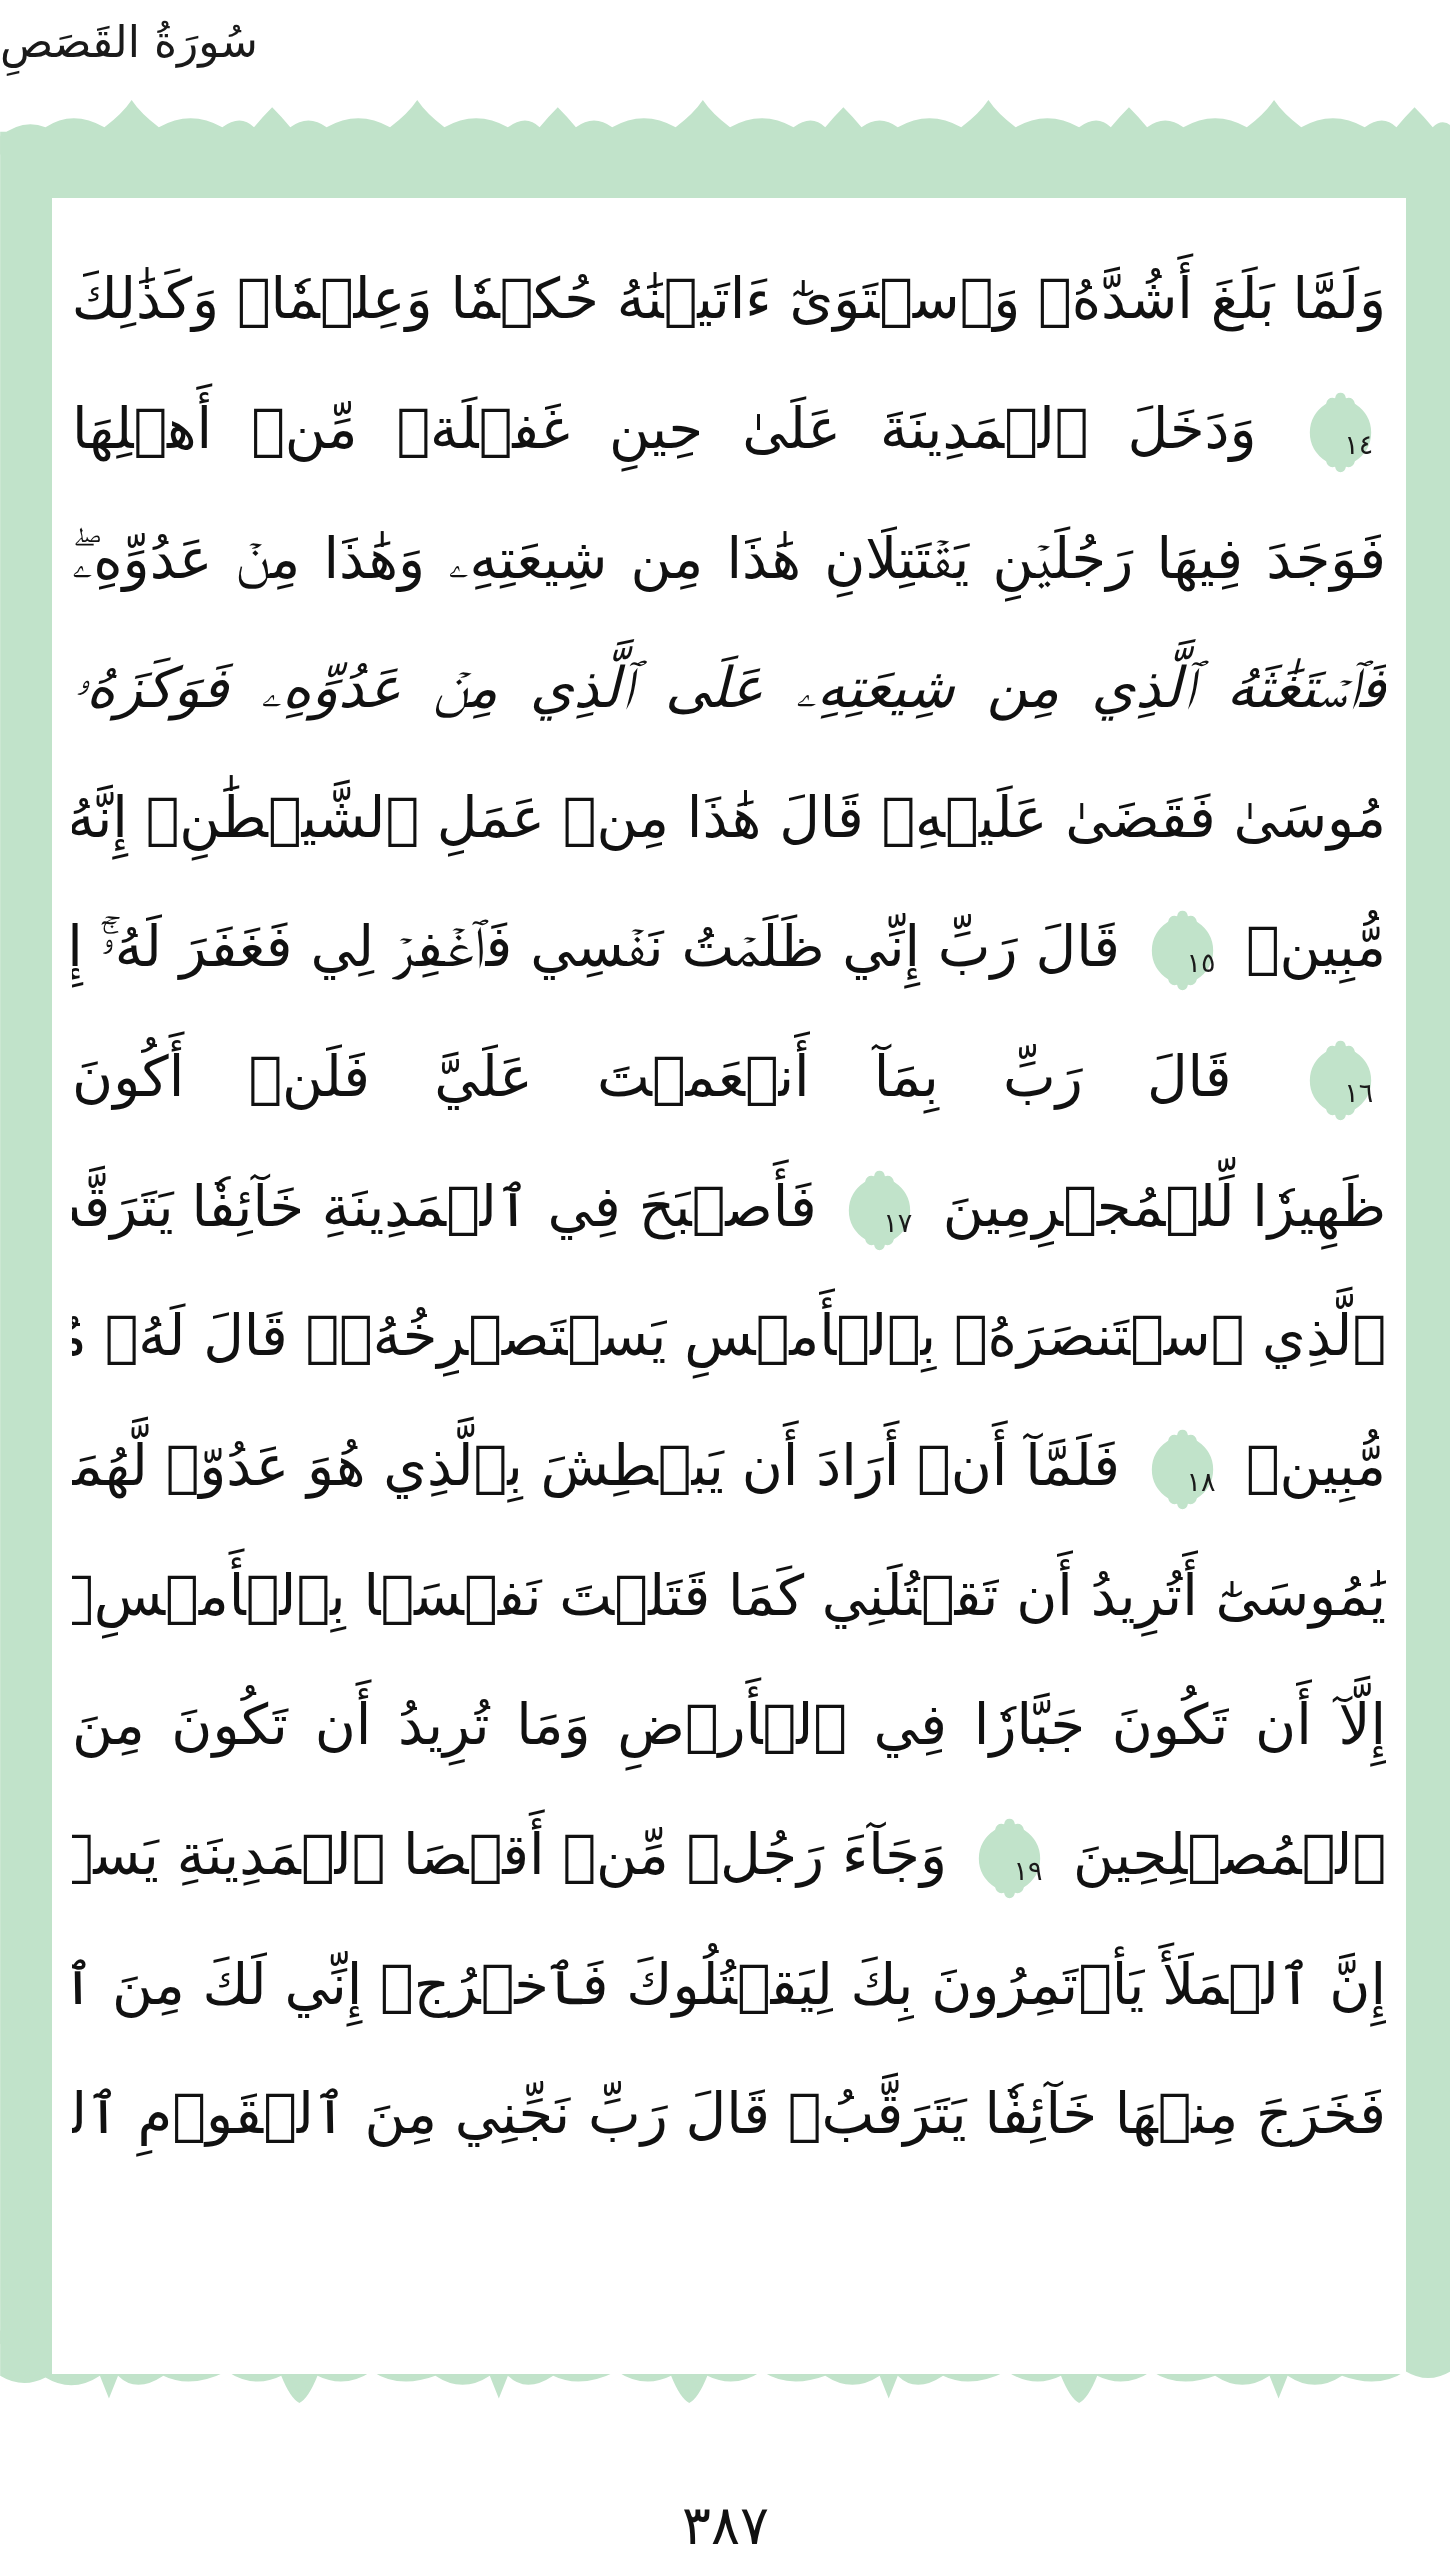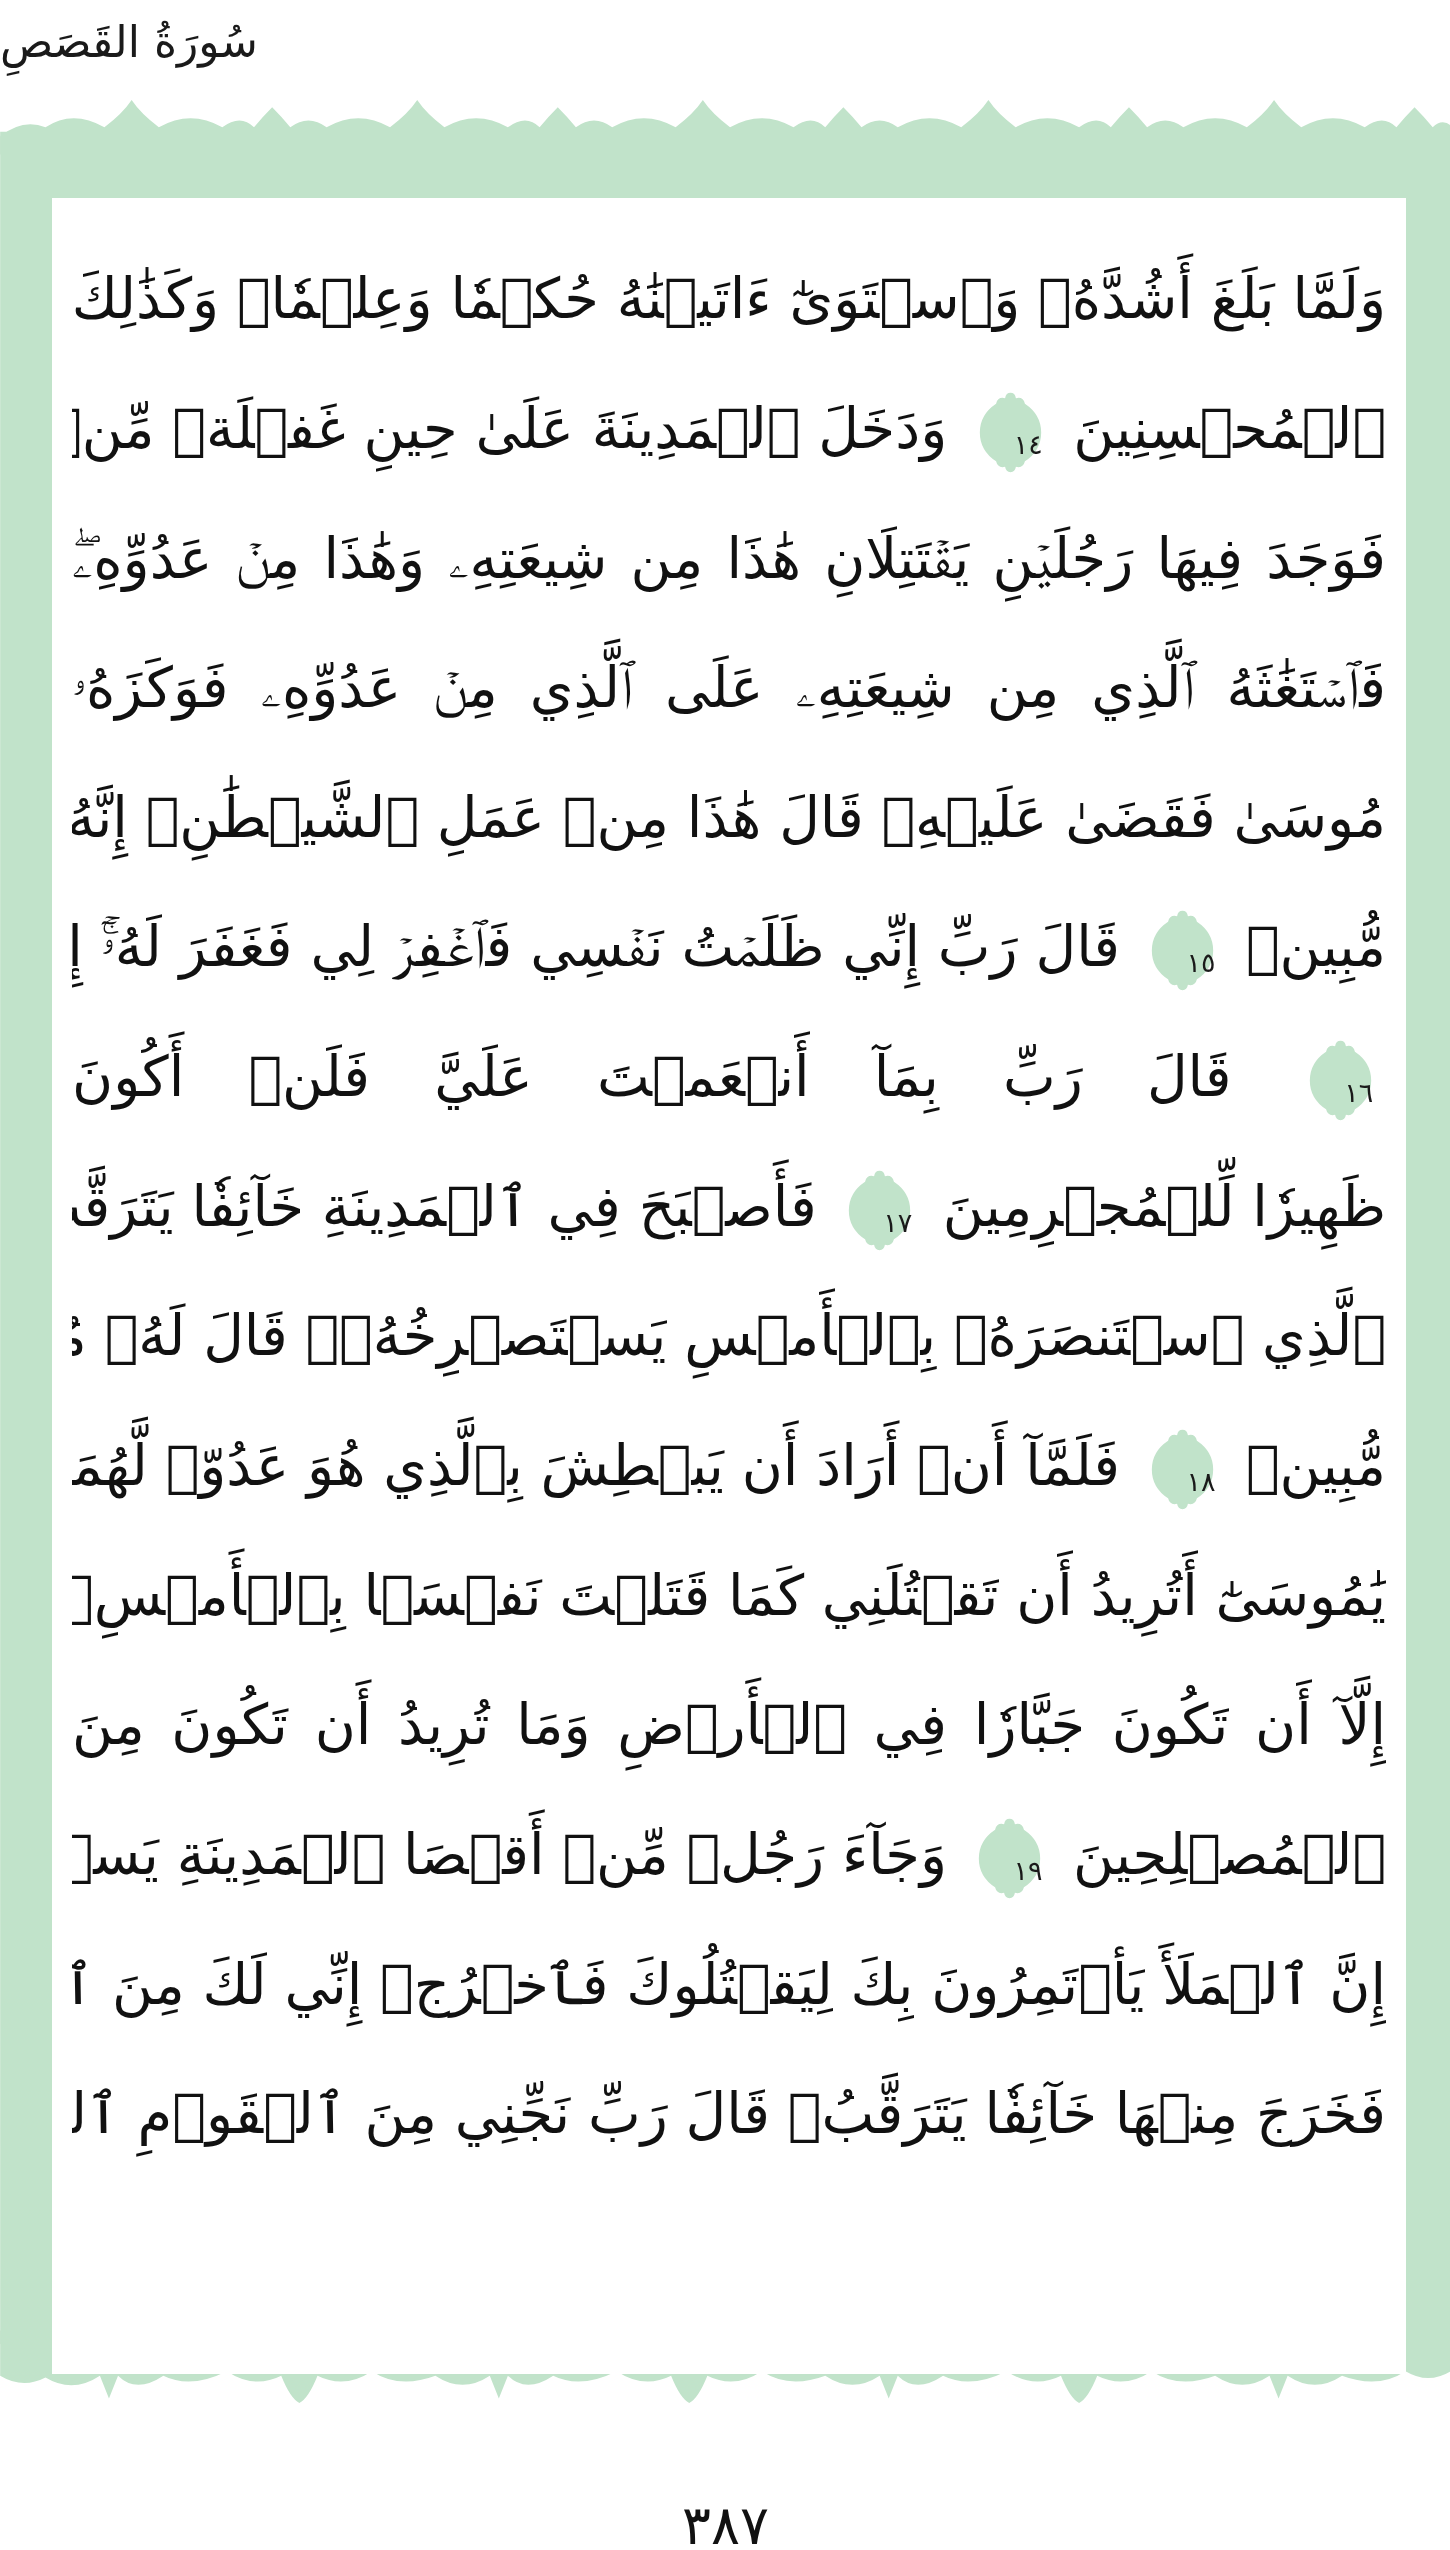--- a/index.html
+++ b/index.html
@@ -49,25 +49,25 @@
     <rect x="0" y="35" width="1600" height="2440" fill="#c1e3ca"></rect>
     <g fill="#c1e3ca">
       <path d="M0,40 Q25,20 50,30 Q80,10 115,30 Q135,15 145,0 Q155,15 175,30 Q210,10 245,30 Q265,15 280,30 Q290,18 300,8 Q310,18 320,30 Q340,15 360,30 Q395,10 430,30 Q450,15 460,0 Q470,15 490,30 Q525,10 560,30 Q580,15 595,30 Q605,18 615,8 Q625,18 635,30 Q655,15 675,30 Q710,10 745,30 Q765,15 775,0 Q785,15 805,30 Q840,10 875,30 Q895,15 910,30 Q920,18 930,8 Q940,18 950,30 Q970,15 990,30 Q1025,10 1060,30 Q1080,15 1090,0 Q1100,15 1120,30 Q1155,10 1190,30 Q1210,15 1225,30 Q1235,18 1245,8 Q1255,18 1265,30 Q1285,15 1305,30 Q1340,10 1375,30 Q1395,15 1405,0 Q1415,15 1435,30 Q1470,10 1505,30 Q1525,15 1540,30 Q1550,18 1560,8 Q1570,18 1580,30 Q1590,20 1600,28 L1600,60 L0,60 Z"></path>
       <path d="M0,2460 L1600,2460 L1600,2505 Q1575,2520 1550,2505 Q1520,2525 1480,2510 Q1450,2530 1420,2510 L1410,2535 L1400,2510 Q1370,2530 1340,2510 Q1300,2525 1270,2505 Q1240,2525 1210,2510 Q1200,2535 1190,2540 Q1180,2535 1170,2510 Q1140,2525 1110,2505 Q1070,2525 1040,2510 Q1010,2530 990,2510 L980,2535 L970,2510 Q940,2530 910,2510 Q870,2525 840,2505 Q810,2525 780,2510 Q770,2535 760,2540 Q750,2535 740,2510 Q710,2525 680,2505 Q640,2525 610,2510 Q580,2530 560,2510 L550,2535 L540,2510 Q510,2530 480,2510 Q440,2525 410,2505 Q380,2525 350,2510 Q340,2535 330,2540 Q320,2535 310,2510 Q280,2525 250,2505 Q210,2525 180,2510 Q150,2530 130,2510 L120,2535 L110,2510 Q80,2530 50,2512 Q25,2525 0,2510 Z"></path>
     </g>
   </svg>
 </div>
 
 <div class="panel" id="panel">
     <div class="line" style="top: 36px;"><span>وَلَمَّا بَلَغَ أَشُدَّهُۥ وَٱسۡتَوَىٰٓ ءَاتَيۡنَٰهُ حُكۡمٗا وَعِلۡمٗاۚ وَكَذَٰلِكَ نَجۡزِي</span> </div>
-    <div class="line" style="top: 166px;"><span>ٱلۡمُحۡسِنِينَ</span> <span class="ayah-marker"><svg width="65" height="83" viewBox="0 0 72 92">
+    <div class="line" style="top: 166px;"> <span class="ayah-marker"><svg width="65" height="83" viewBox="0 0 72 92">
           <path d="M36,2 Q41,2 42,8 Q50,6 52,14 Q70,26 70,46 Q70,66 52,78 Q50,86 42,84 Q41,90 36,90 Q31,90 30,84 Q22,86 20,78 Q2,66 2,46 Q2,26 20,14 Q22,6 30,8 Q31,2 36,2 Z" fill="#c1e3ca"></path>
         </svg><span class="ayah-num">١٤</span></span> <span>وَدَخَلَ ٱلۡمَدِينَةَ عَلَىٰ حِينِ غَفۡلَةٖ مِّنۡ أَهۡلِهَا</span> </div>
     <div class="line" style="top: 296px;"><span>فَوَجَدَ فِيهَا رَجُلَيۡنِ يَقۡتَتِلَانِ هَٰذَا مِن شِيعَتِهِۦ وَهَٰذَا مِنۡ عَدُوِّهِۦۖ</span> </div>
-    <div class="line" style="top: 425px;"><span>فَٱسۡتَغَٰثَهُ ٱلَّذِي مِن شِيعَتِهِۦ عَلَى ٱلَّذِي مِنۡ عَدُوِّهِۦ فَوَكَزَهُۥ</span> </div>
+    <div class="line" style="top: 425px; font-style: italic;"><span>فَٱسۡتَغَٰثَهُ ٱلَّذِي مِن شِيعَتِهِۦ عَلَى ٱلَّذِي مِنۡ عَدُوِّهِۦ فَوَكَزَهُۥ</span> </div>
     <div class="line" style="top: 555px;"><span>مُوسَىٰ فَقَضَىٰ عَلَيۡهِۖ قَالَ هَٰذَا مِنۡ عَمَلِ ٱلشَّيۡطَٰنِۖ إِنَّهُۥ عَدُوّٞ مُّضِلّٞ</span> </div>
     <div class="line" style="top: 684px;"><span>مُّبِينٞ</span> <span class="ayah-marker"><svg width="65" height="83" viewBox="0 0 72 92">
           <path d="M36,2 Q41,2 42,8 Q50,6 52,14 Q70,26 70,46 Q70,66 52,78 Q50,86 42,84 Q41,90 36,90 Q31,90 30,84 Q22,86 20,78 Q2,66 2,46 Q2,26 20,14 Q22,6 30,8 Q31,2 36,2 Z" fill="#c1e3ca"></path>
         </svg><span class="ayah-num">١٥</span></span> <span>قَالَ رَبِّ إِنِّي ظَلَمۡتُ نَفۡسِي فَٱغۡفِرۡ لِي فَغَفَرَ لَهُۥٓۚ إِنَّهُۥ</span> </div>
     <div class="line" style="top: 814px;"> <span class="ayah-marker"><svg width="65" height="83" viewBox="0 0 72 92">
           <path d="M36,2 Q41,2 42,8 Q50,6 52,14 Q70,26 70,46 Q70,66 52,78 Q50,86 42,84 Q41,90 36,90 Q31,90 30,84 Q22,86 20,78 Q2,66 2,46 Q2,26 20,14 Q22,6 30,8 Q31,2 36,2 Z" fill="#c1e3ca"></path>
         </svg><span class="ayah-num">١٦</span></span> <span>قَالَ رَبِّ بِمَآ أَنۡعَمۡتَ عَلَيَّ فَلَنۡ أَكُونَ</span> </div>
     <div class="line" style="top: 944px;"><span>ظَهِيرٗا لِّلۡمُجۡرِمِينَ</span> <span class="ayah-marker"><svg width="65" height="83" viewBox="0 0 72 92">
           <path d="M36,2 Q41,2 42,8 Q50,6 52,14 Q70,26 70,46 Q70,66 52,78 Q50,86 42,84 Q41,90 36,90 Q31,90 30,84 Q22,86 20,78 Q2,66 2,46 Q2,26 20,14 Q22,6 30,8 Q31,2 36,2 Z" fill="#c1e3ca"></path>
         </svg><span class="ayah-num">١٧</span></span> <span>فَأَصۡبَحَ فِي ٱلۡمَدِينَةِ خَآئِفٗا يَتَرَقَّبُ فَإِذَا</span> </div>

